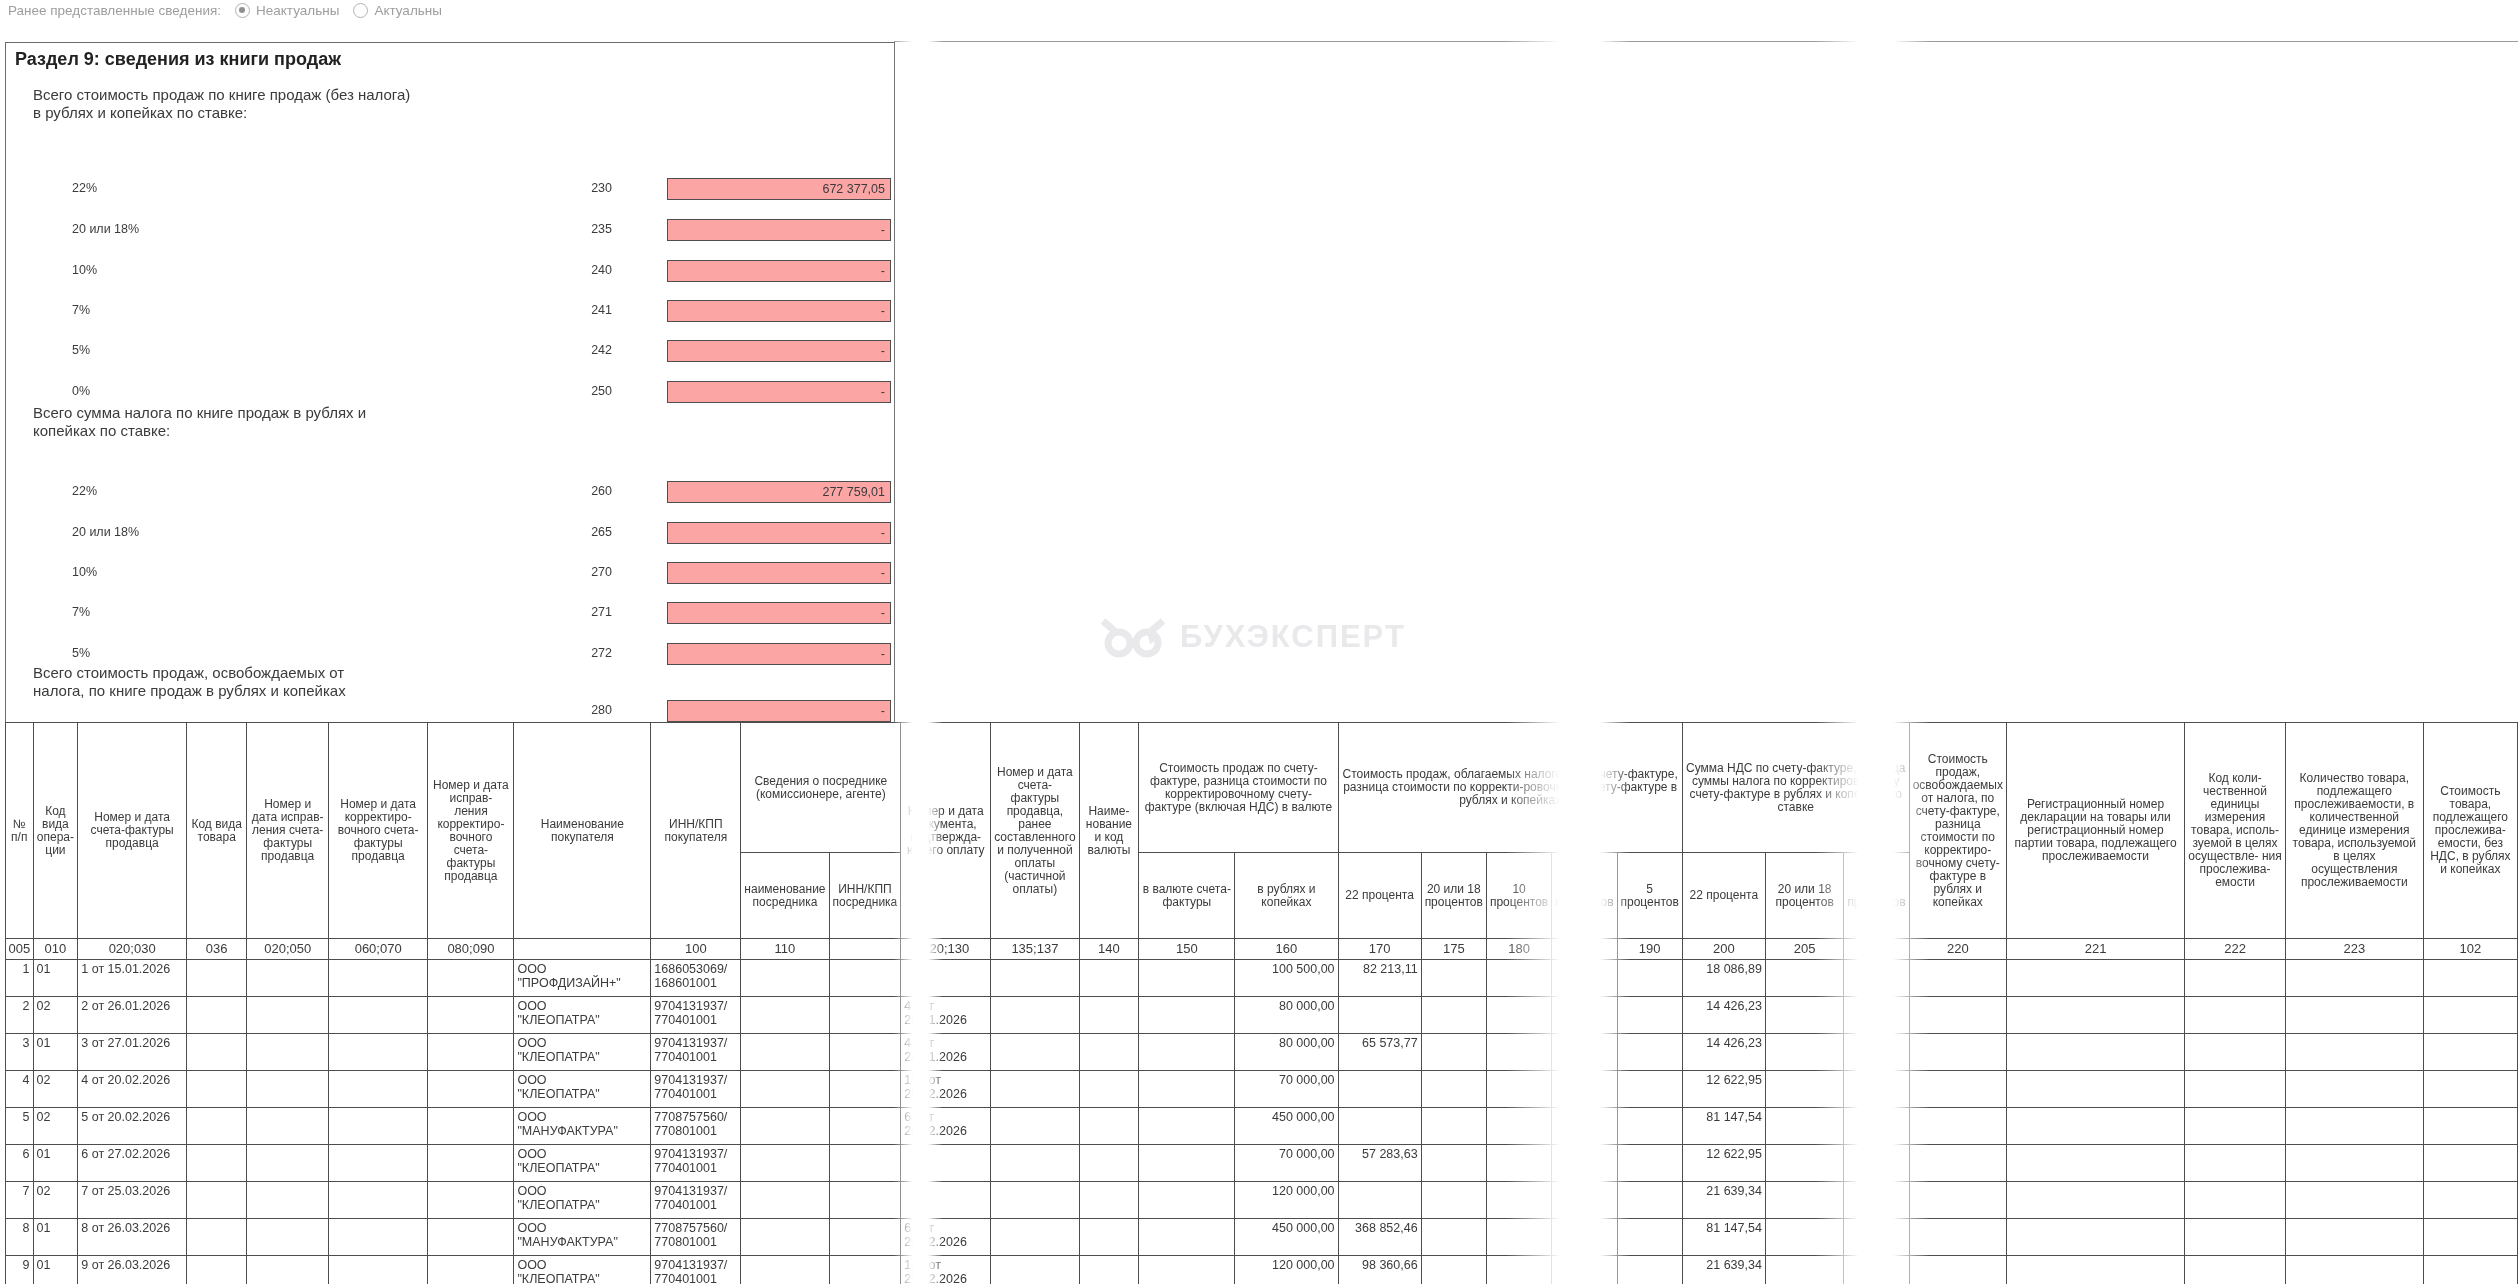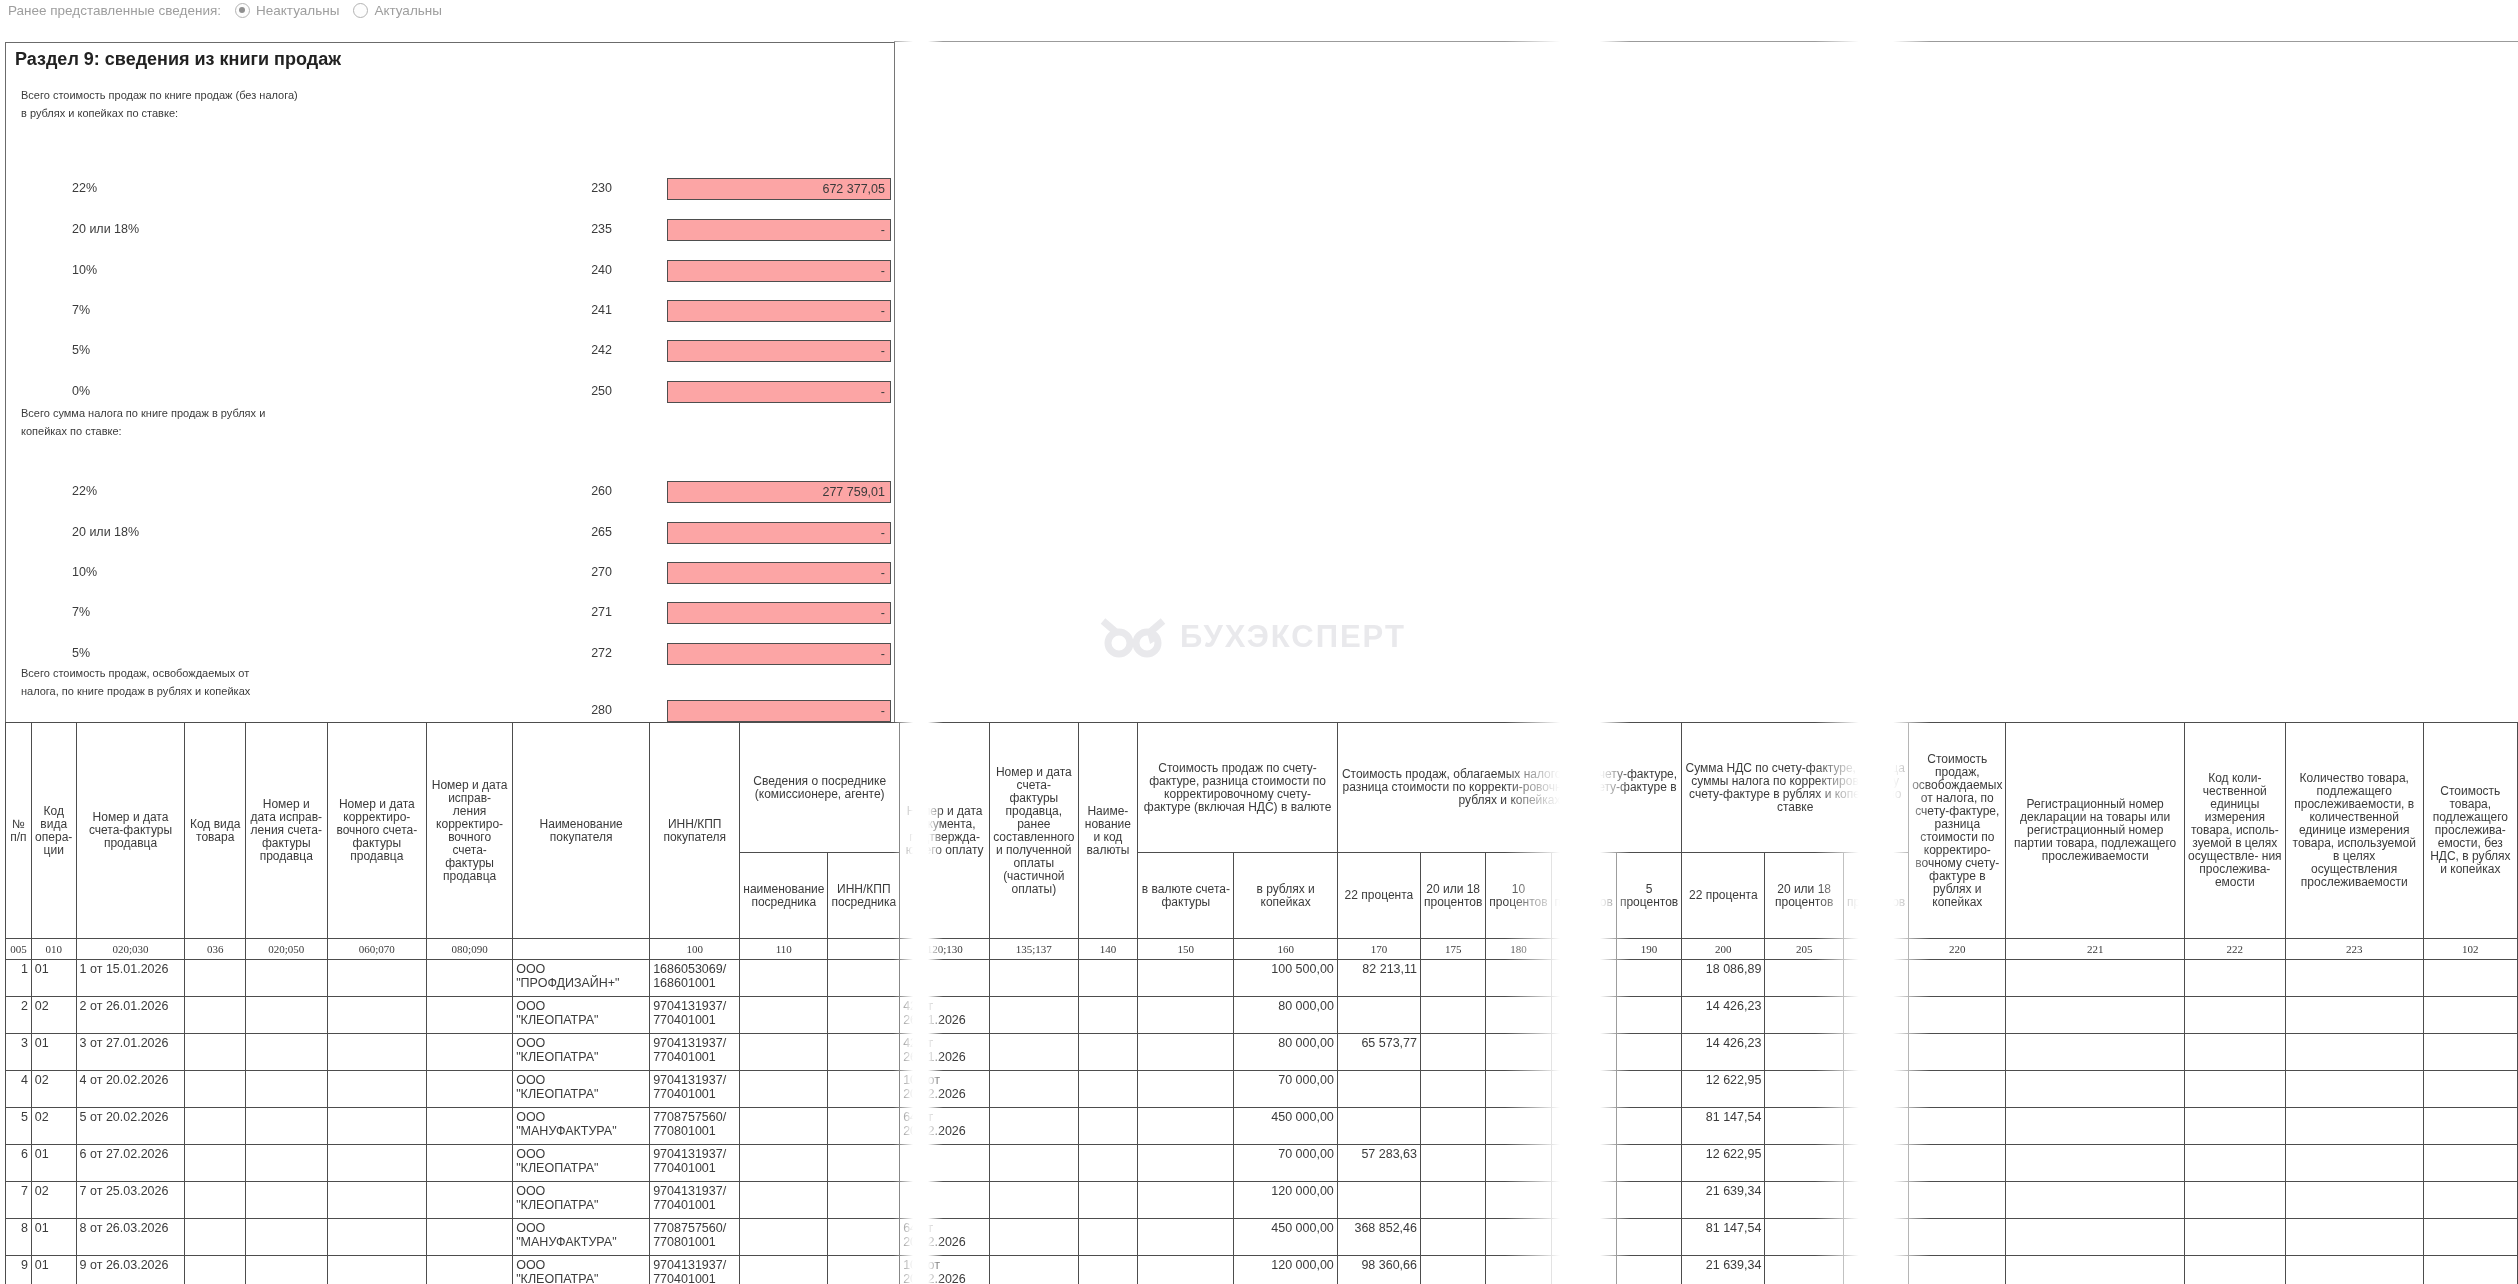--- a/index.html
+++ b/index.html
@@ -9,38 +9,38 @@
   #prev-row{position:absolute;left:8px;top:3px;display:flex;align-items:center;
             font-size:13.5px;color:#9e9e9e;white-space:nowrap;}
   .radio{display:inline-block;width:13px;height:13px;border:1px solid #b3b3b3;border-radius:50%;
          background:#fdfdfd;margin:0 6px 0 14px;position:relative;flex:0 0 auto;}
   .radio.sel::after{content:'';position:absolute;left:3px;top:3px;width:6px;height:6px;
          border-radius:50%;background:#8f8f8f;}
   
   #panel{position:absolute;left:5px;top:42px;width:888px;height:680px;
          border:1px solid #6b6b6b;border-bottom:none;background:#fff;}
   #panel-title{position:absolute;left:9px;top:6px;font-size:18px;font-weight:bold;color:#222;}
-  .blk-label{position:absolute;left:15px;font-size:11px;line-height:18px;color:#3b3b3b;}
+  .blk-label{position:absolute;left:27px;font-size:15px;line-height:18px;color:#3b3b3b;}
   .frow{position:absolute;left:16px;height:22px;width:100%;margin-top:22px;}
   .frate{position:absolute;left:50px;top:3px;font-size:12.5px;}
   .fcode{position:absolute;left:490px;top:3px;width:100px;text-align:right;font-size:12.5px;}
   .fbox{position:absolute;left:645px;top:0;width:217px;height:20px;border:1px solid #4e4e4e;
         background:#fca5a5;font-size:12.5px;line-height:20px;text-align:right;padding-right:5px;}
   
   #topline{position:absolute;left:894px;top:41px;width:1624px;height:0;border-top:1px solid #9b9b9b;}
   
   #watermark{position:absolute;left:1100px;top:613px;display:flex;align-items:center;gap:14px;
              color:#e9e9ec;user-select:none;}
   #wm-text{font-size:31px;font-weight:bold;letter-spacing:2px;}
   
   #grid{position:absolute;left:5px;top:722px;border-collapse:collapse;table-layout:fixed;background:#fff;}
   #grid th,#grid td{border:1px solid #4d4d4d;font-weight:400;overflow:hidden;}
   #grid th{font-size:12px;line-height:13px;text-align:center;vertical-align:middle;padding:2px 3px;}
   #grid tr.h1{height:130px;}  #grid tr.h2{height:86px;}
-  #grid td.code{font-size:11px;height:18px;text-align:center;vertical-align:middle;padding:1px 2px;font-family:Liberation Serif, serif;}
+  #grid td.code{font-size:13px;height:18px;text-align:center;vertical-align:middle;padding:1px 2px;}
   #grid tbody tr.data{height:37px;}
   #grid tbody td{font-size:12.5px;line-height:14px;vertical-align:top;padding:2px 3px;text-align:left;}
   #grid tbody td.ar{text-align:right;}
   .buyercell{display:inline-block;max-width:112px;}
   
   .wash{position:absolute;top:25px;bottom:0;pointer-events:none;z-index:30;}
   #washA{left:893px;width:50px;
      background:linear-gradient(90deg,rgba(255,255,255,0) 0%,#fff 40%,#fff 70%,rgba(255,255,255,0) 100%);}
   #washB{left:1505px;width:125px;
      background:linear-gradient(90deg,rgba(255,255,255,0) 0%,#fff 44%,#fff 76%,rgba(255,255,255,0) 100%);}

